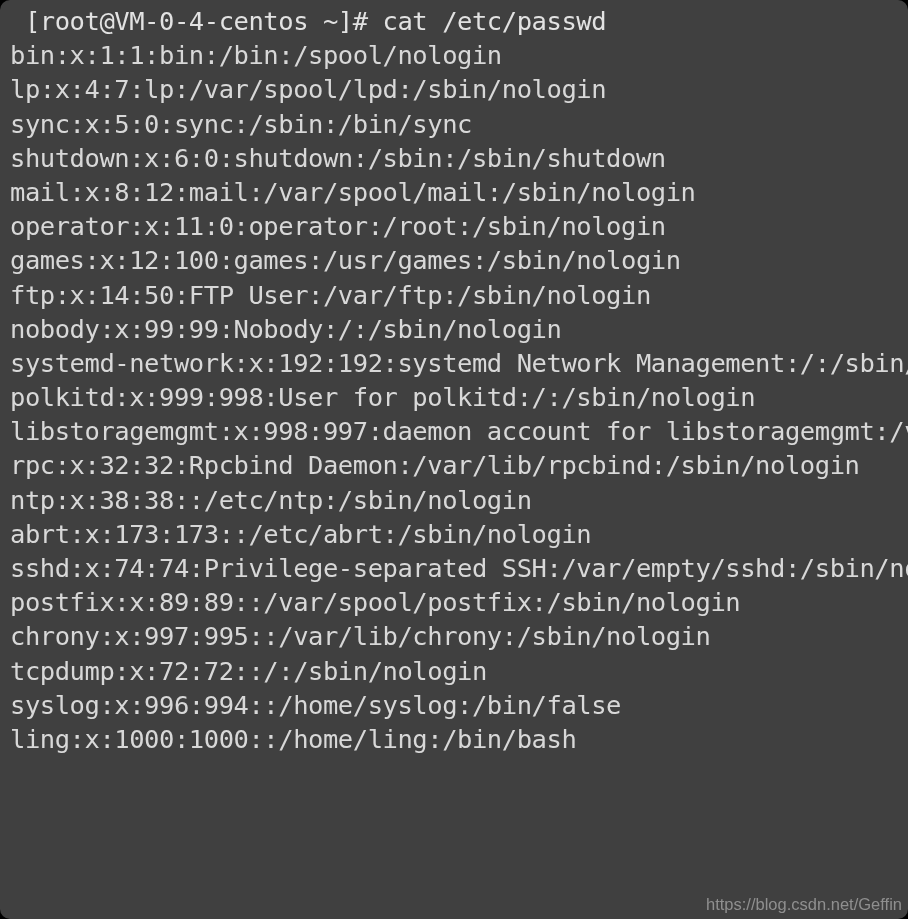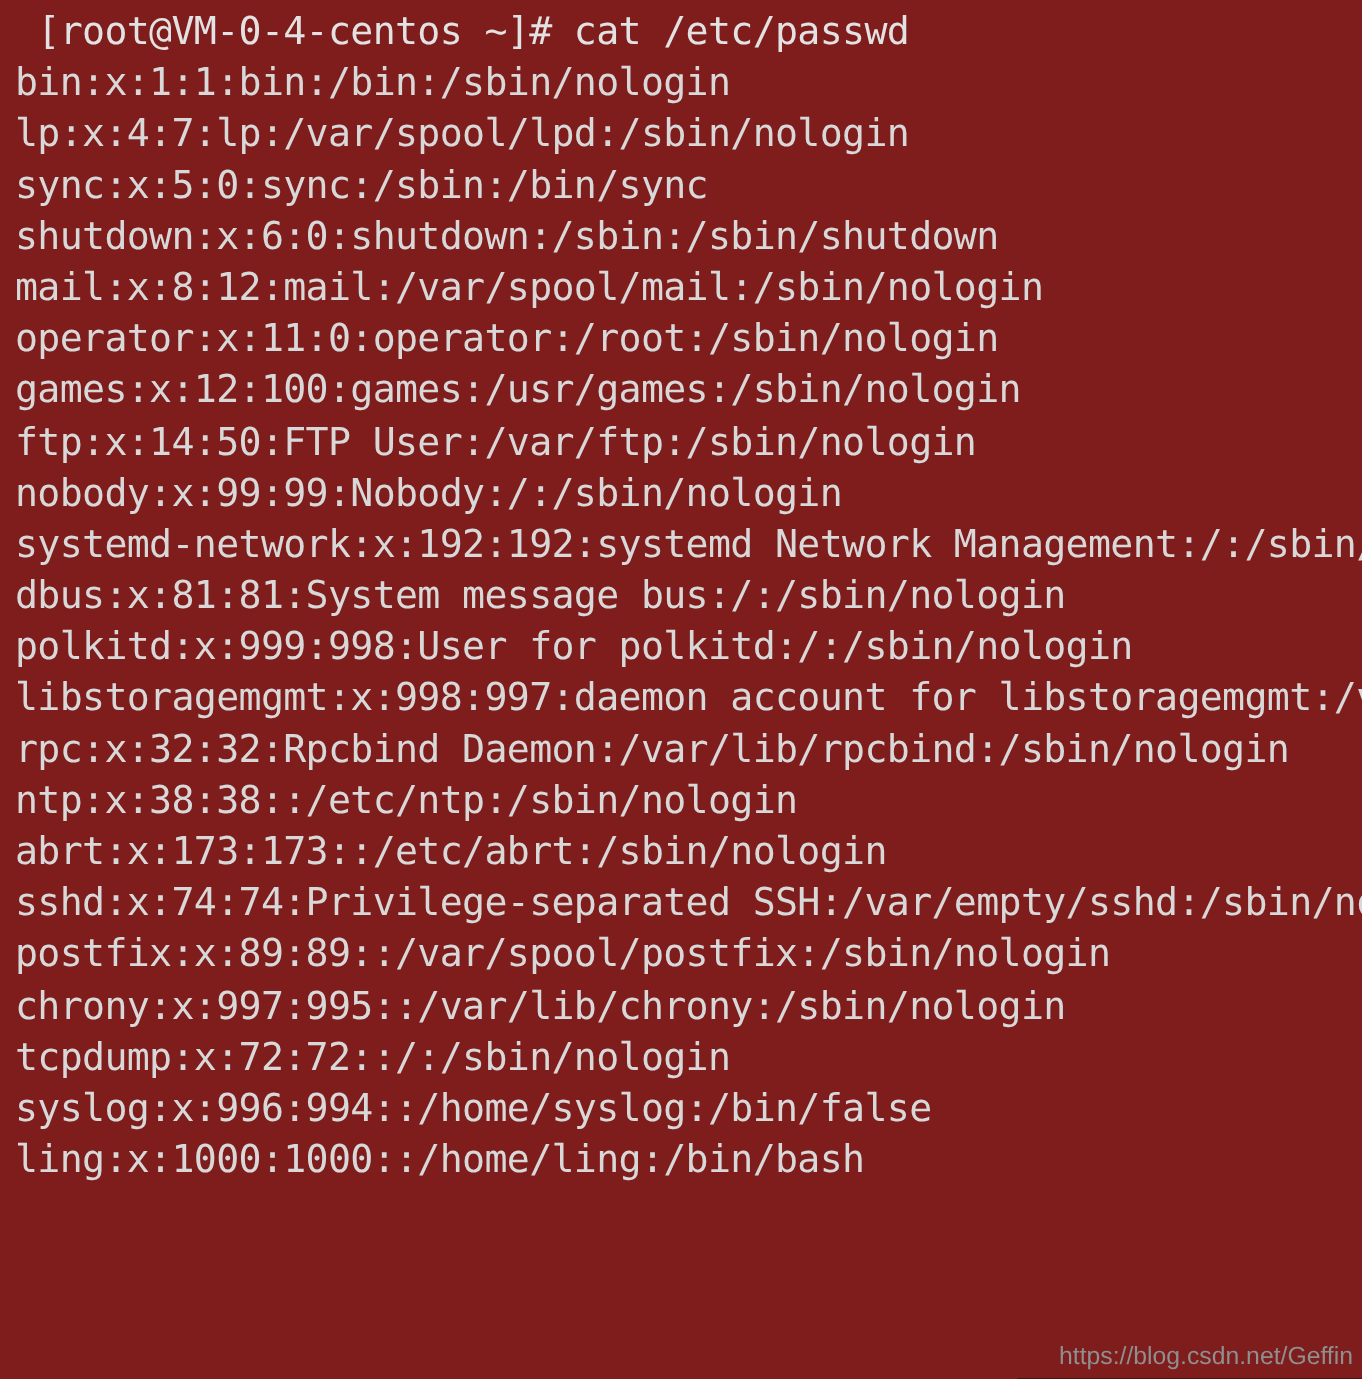--- a/index.html
+++ b/index.html
@@ -54,34 +54,33 @@
     font-family: "Liberation Sans", "DejaVu Sans", sans-serif;
     font-size: 16.5px;
     line-height: 19px;
     white-space: pre;
     letter-spacing: 0px;
   }
 </style>
 </head>
 <body style="background: rgb(0, 0, 0);">
 
-<div id="terminal" style="background: #7f1d1d;">
+<div id="terminal" style="background: #404040; border-radius: 10px;">
   <div id="terminal-output">
       <span class="term-line prompt-line"> [root@VM-0-4-centos ~]# cat /etc/passwd</span>
-      <span class="term-line">bin:x:1:1:bin:/bin:/sbin/nologin</span>
+      <span class="term-line">bin:x:1:1:bin:/bin:/spool/nologin</span>
       <span class="term-line">lp:x:4:7:lp:/var/spool/lpd:/sbin/nologin</span>
       <span class="term-line">sync:x:5:0:sync:/sbin:/bin/sync</span>
       <span class="term-line">shutdown:x:6:0:shutdown:/sbin:/sbin/shutdown</span>
       <span class="term-line">mail:x:8:12:mail:/var/spool/mail:/sbin/nologin</span>
       <span class="term-line">operator:x:11:0:operator:/root:/sbin/nologin</span>
       <span class="term-line">games:x:12:100:games:/usr/games:/sbin/nologin</span>
       <span class="term-line">ftp:x:14:50:FTP User:/var/ftp:/sbin/nologin</span>
       <span class="term-line">nobody:x:99:99:Nobody:/:/sbin/nologin</span>
       <span class="term-line">systemd-network:x:192:192:systemd Network Management:/:/sbin/nologin</span>
-      <span class="term-line">dbus:x:81:81:System message bus:/:/sbin/nologin</span>
       <span class="term-line">polkitd:x:999:998:User for polkitd:/:/sbin/nologin</span>
       <span class="term-line">libstoragemgmt:x:998:997:daemon account for libstoragemgmt:/var/run/lsm:/sbin/nologin</span>
       <span class="term-line">rpc:x:32:32:Rpcbind Daemon:/var/lib/rpcbind:/sbin/nologin</span>
       <span class="term-line">ntp:x:38:38::/etc/ntp:/sbin/nologin</span>
       <span class="term-line">abrt:x:173:173::/etc/abrt:/sbin/nologin</span>
       <span class="term-line">sshd:x:74:74:Privilege-separated SSH:/var/empty/sshd:/sbin/nologin</span>
       <span class="term-line">postfix:x:89:89::/var/spool/postfix:/sbin/nologin</span>
       <span class="term-line">chrony:x:997:995::/var/lib/chrony:/sbin/nologin</span>
       <span class="term-line">tcpdump:x:72:72::/:/sbin/nologin</span>
       <span class="term-line">syslog:x:996:994::/home/syslog:/bin/false</span>

